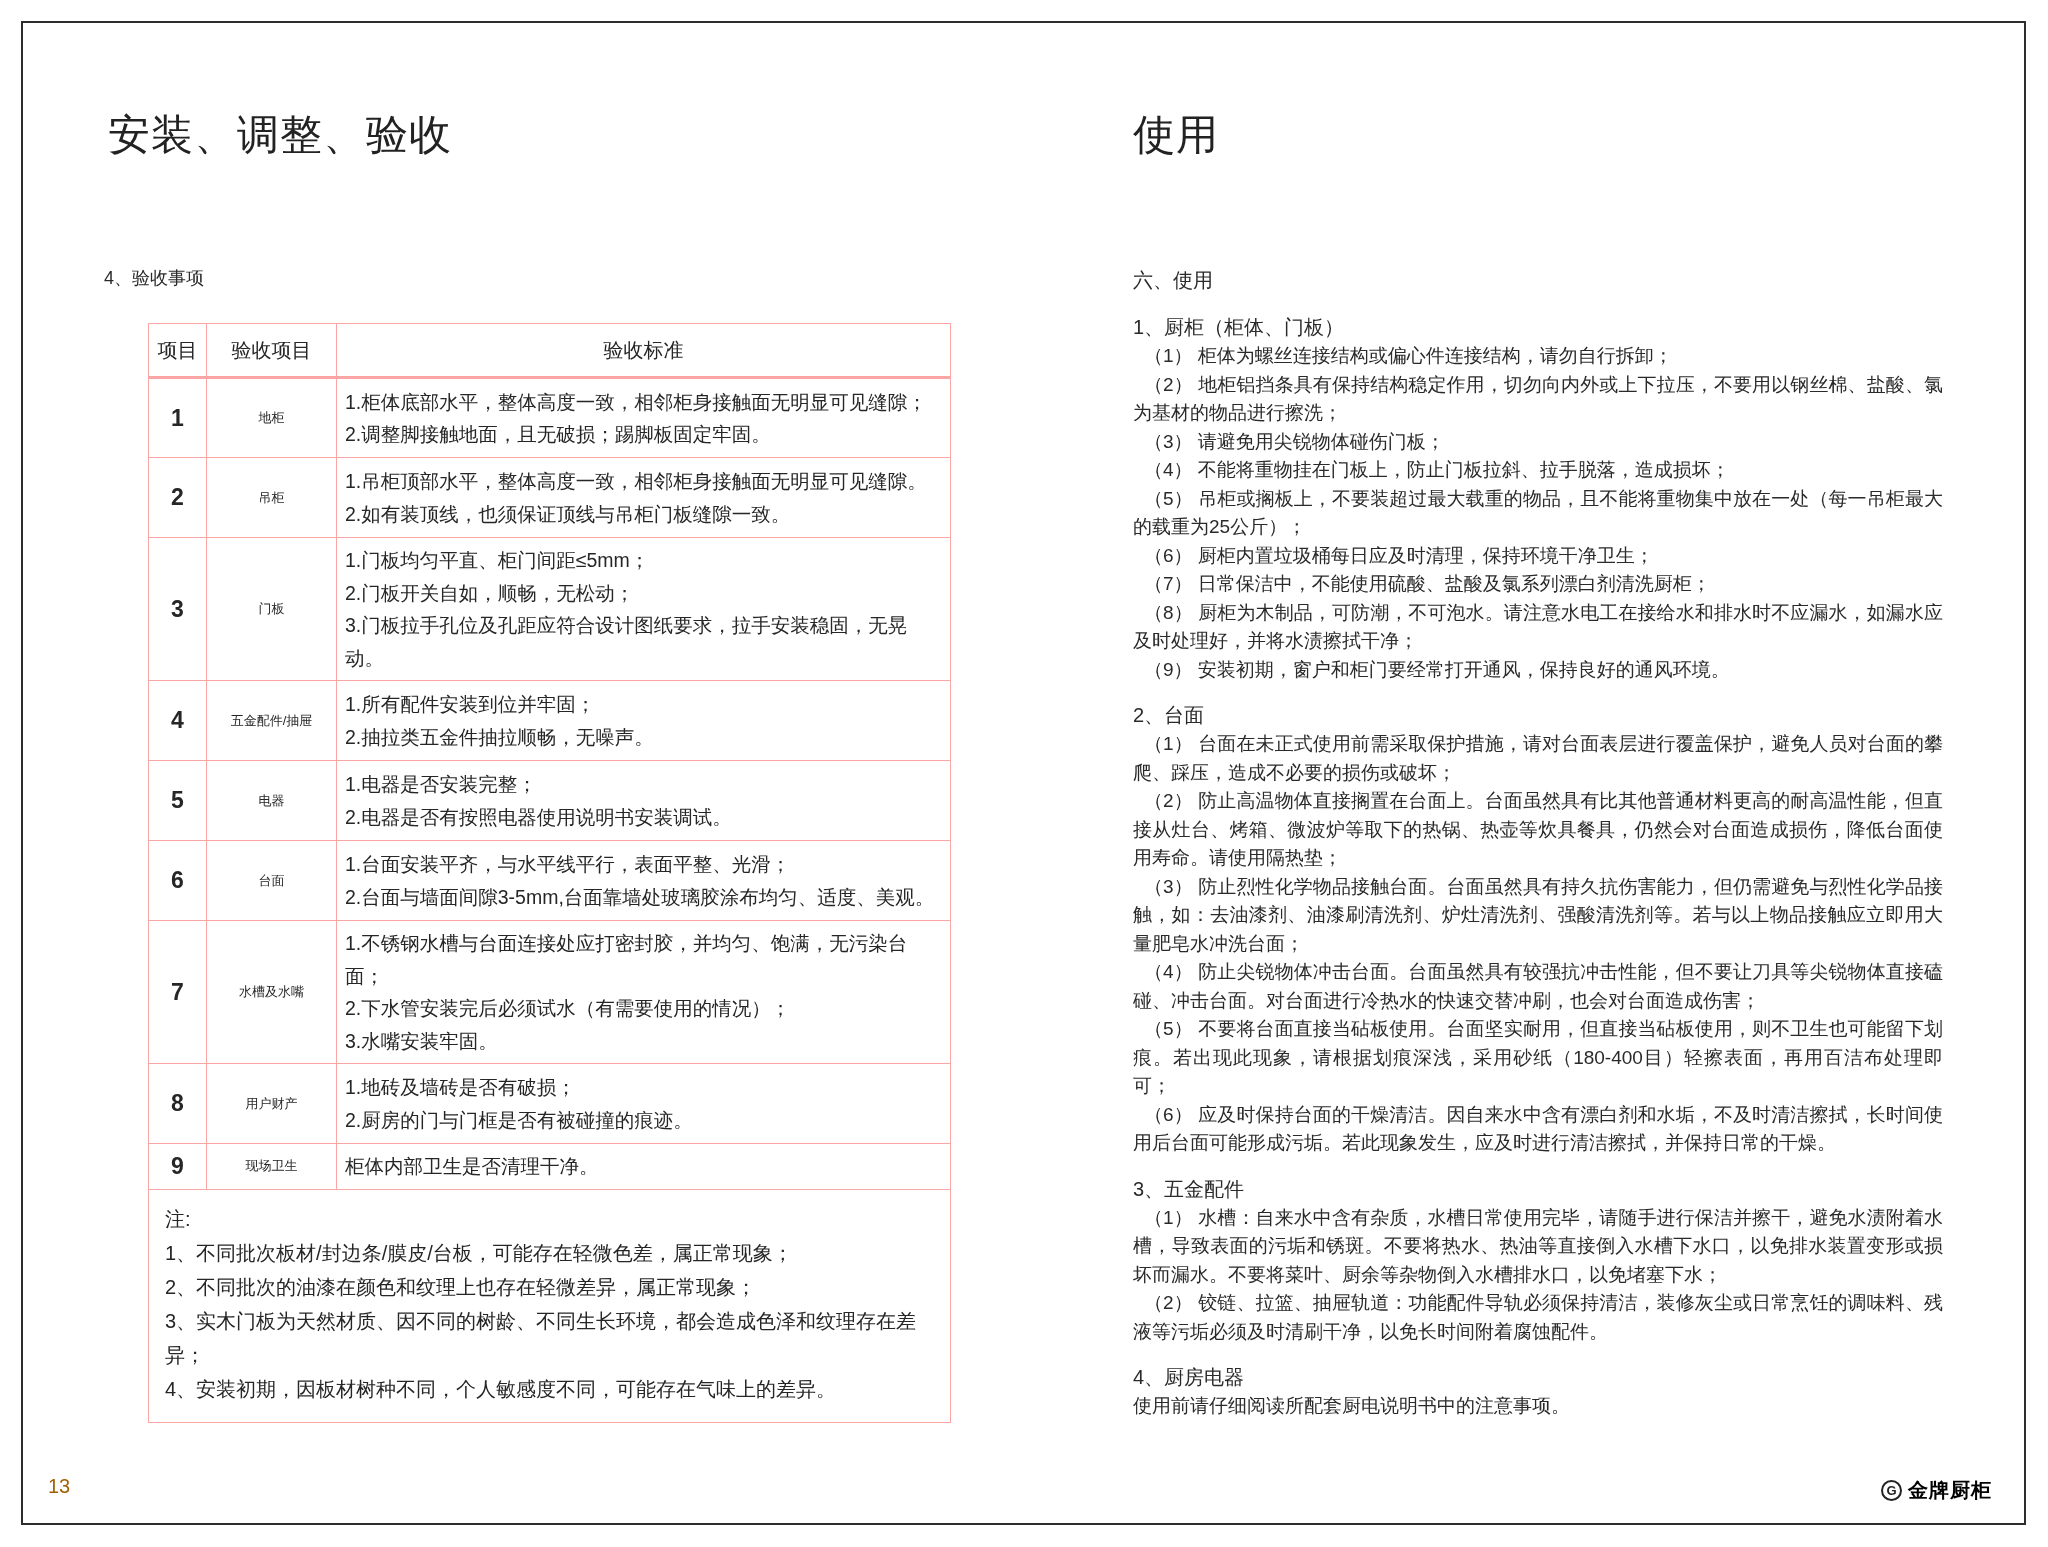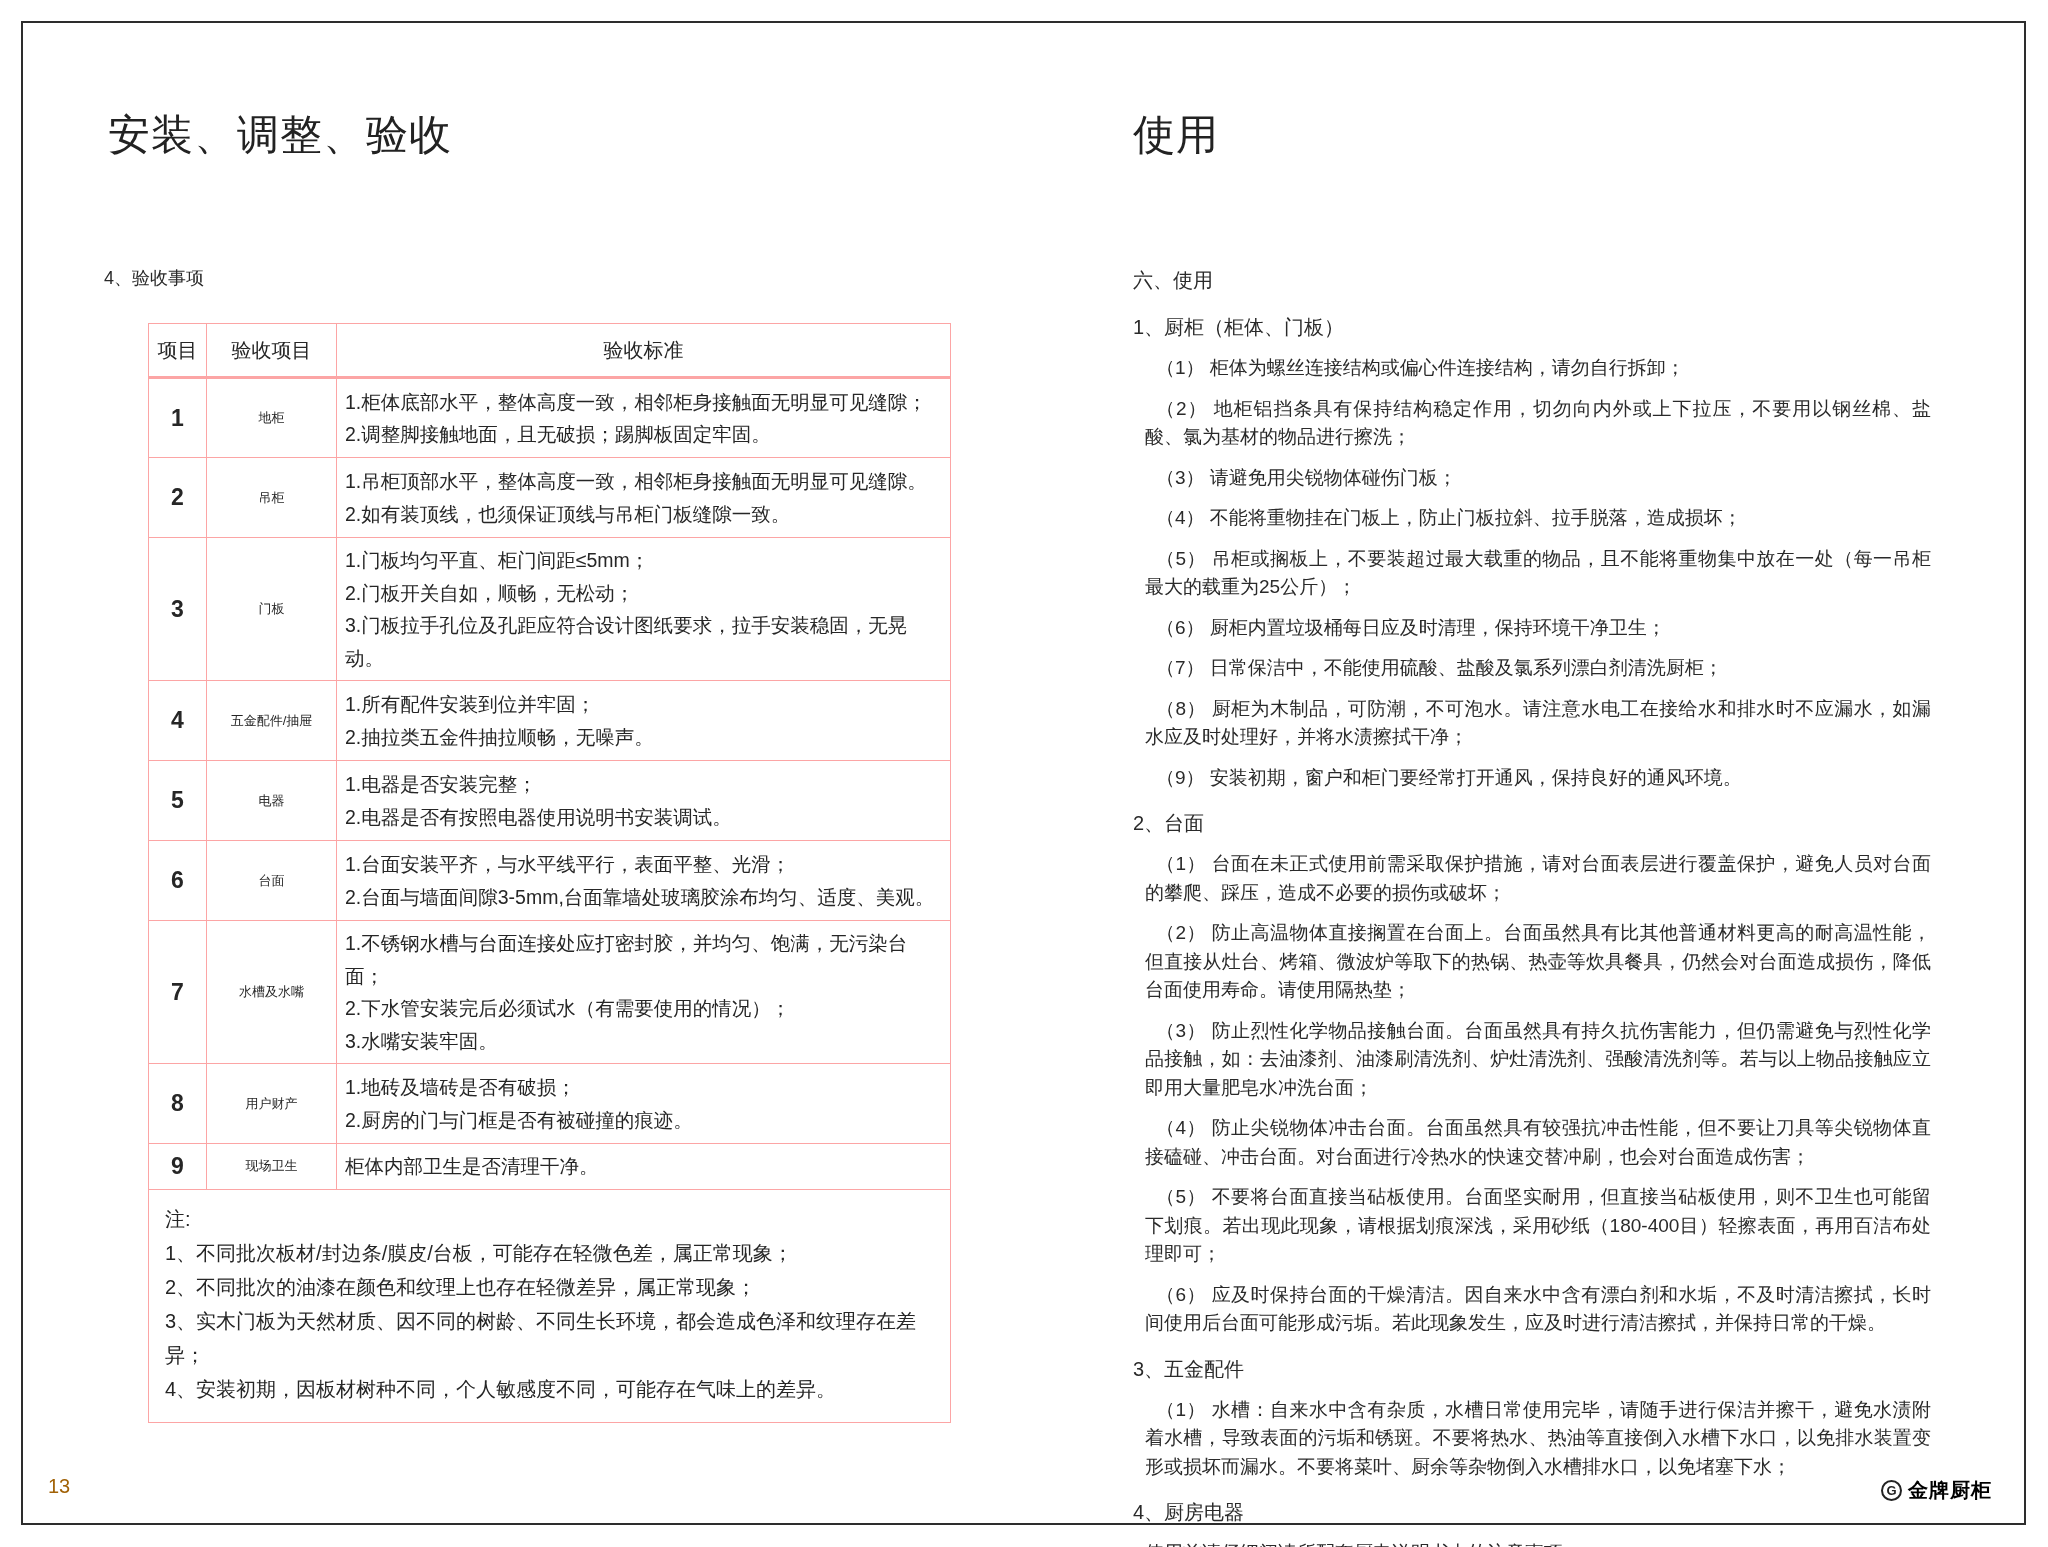--- a/index.html
+++ b/index.html
@@ -100,21 +100,21 @@
     font-size: 20px;
     line-height: 29px;
     margin: 0 0 18px 0;
   }
   .sec { margin: 0 0 17px 0; }
   .sec-h {
     font-size: 20px;
     line-height: 29px;
   }
   .sec p {
-    margin: 12px;
+    margin: 0;
     font-size: 19px;
     line-height: 28.5px;
     text-align: justify;
     text-indent: 11px;
     color: #2a2a2a;
   }
   .sec p.flush { text-indent: 0; }
 
   
   .page-num {
@@ -283,20 +283,21 @@
     <p>（2） 防止高温物体直接搁置在台面上。台面虽然具有比其他普通材料更高的耐高温性能，但直接从灶台、烤箱、微波炉等取下的热锅、热壶等炊具餐具，仍然会对台面造成损伤，降低台面使用寿命。请使用隔热垫；</p>
     <p>（3） 防止烈性化学物品接触台面。台面虽然具有持久抗伤害能力，但仍需避免与烈性化学品接触，如：去油漆剂、油漆刷清洗剂、炉灶清洗剂、强酸清洗剂等。若与以上物品接触应立即用大量肥皂水冲洗台面；</p>
     <p>（4） 防止尖锐物体冲击台面。台面虽然具有较强抗冲击性能，但不要让刀具等尖锐物体直接磕碰、冲击台面。对台面进行冷热水的快速交替冲刷，也会对台面造成伤害；</p>
     <p>（5） 不要将台面直接当砧板使用。台面坚实耐用，但直接当砧板使用，则不卫生也可能留下划痕。若出现此现象，请根据划痕深浅，采用砂纸（180-400目）轻擦表面，再用百洁布处理即可；</p>
     <p>（6） 应及时保持台面的干燥清洁。因自来水中含有漂白剂和水垢，不及时清洁擦拭，长时间使用后台面可能形成污垢。若此现象发生，应及时进行清洁擦拭，并保持日常的干燥。</p>
   </div>
 
   <div class="sec">
     <div class="sec-h">3、五金配件</div>
     <p>（1） 水槽：自来水中含有杂质，水槽日常使用完毕，请随手进行保洁并擦干，避免水渍附着水槽，导致表面的污垢和锈斑。不要将热水、热油等直接倒入水槽下水口，以免排水装置变形或损坏而漏水。不要将菜叶、厨余等杂物倒入水槽排水口，以免堵塞下水；</p>
+    <p>（2） 铰链、拉篮、抽屉轨道：功能配件导轨必须保持清洁，装修灰尘或日常烹饪的调味料、残液等污垢必须及时清刷干净，以免长时间附着腐蚀配件。</p>
   </div>
 
   <div class="sec">
     <div class="sec-h">4、厨房电器</div>
     <p class="flush">使用前请仔细阅读所配套厨电说明书中的注意事项。</p>
   </div>
 </div>
 
 <div class="page-num">13</div>
 <div class="brand">

